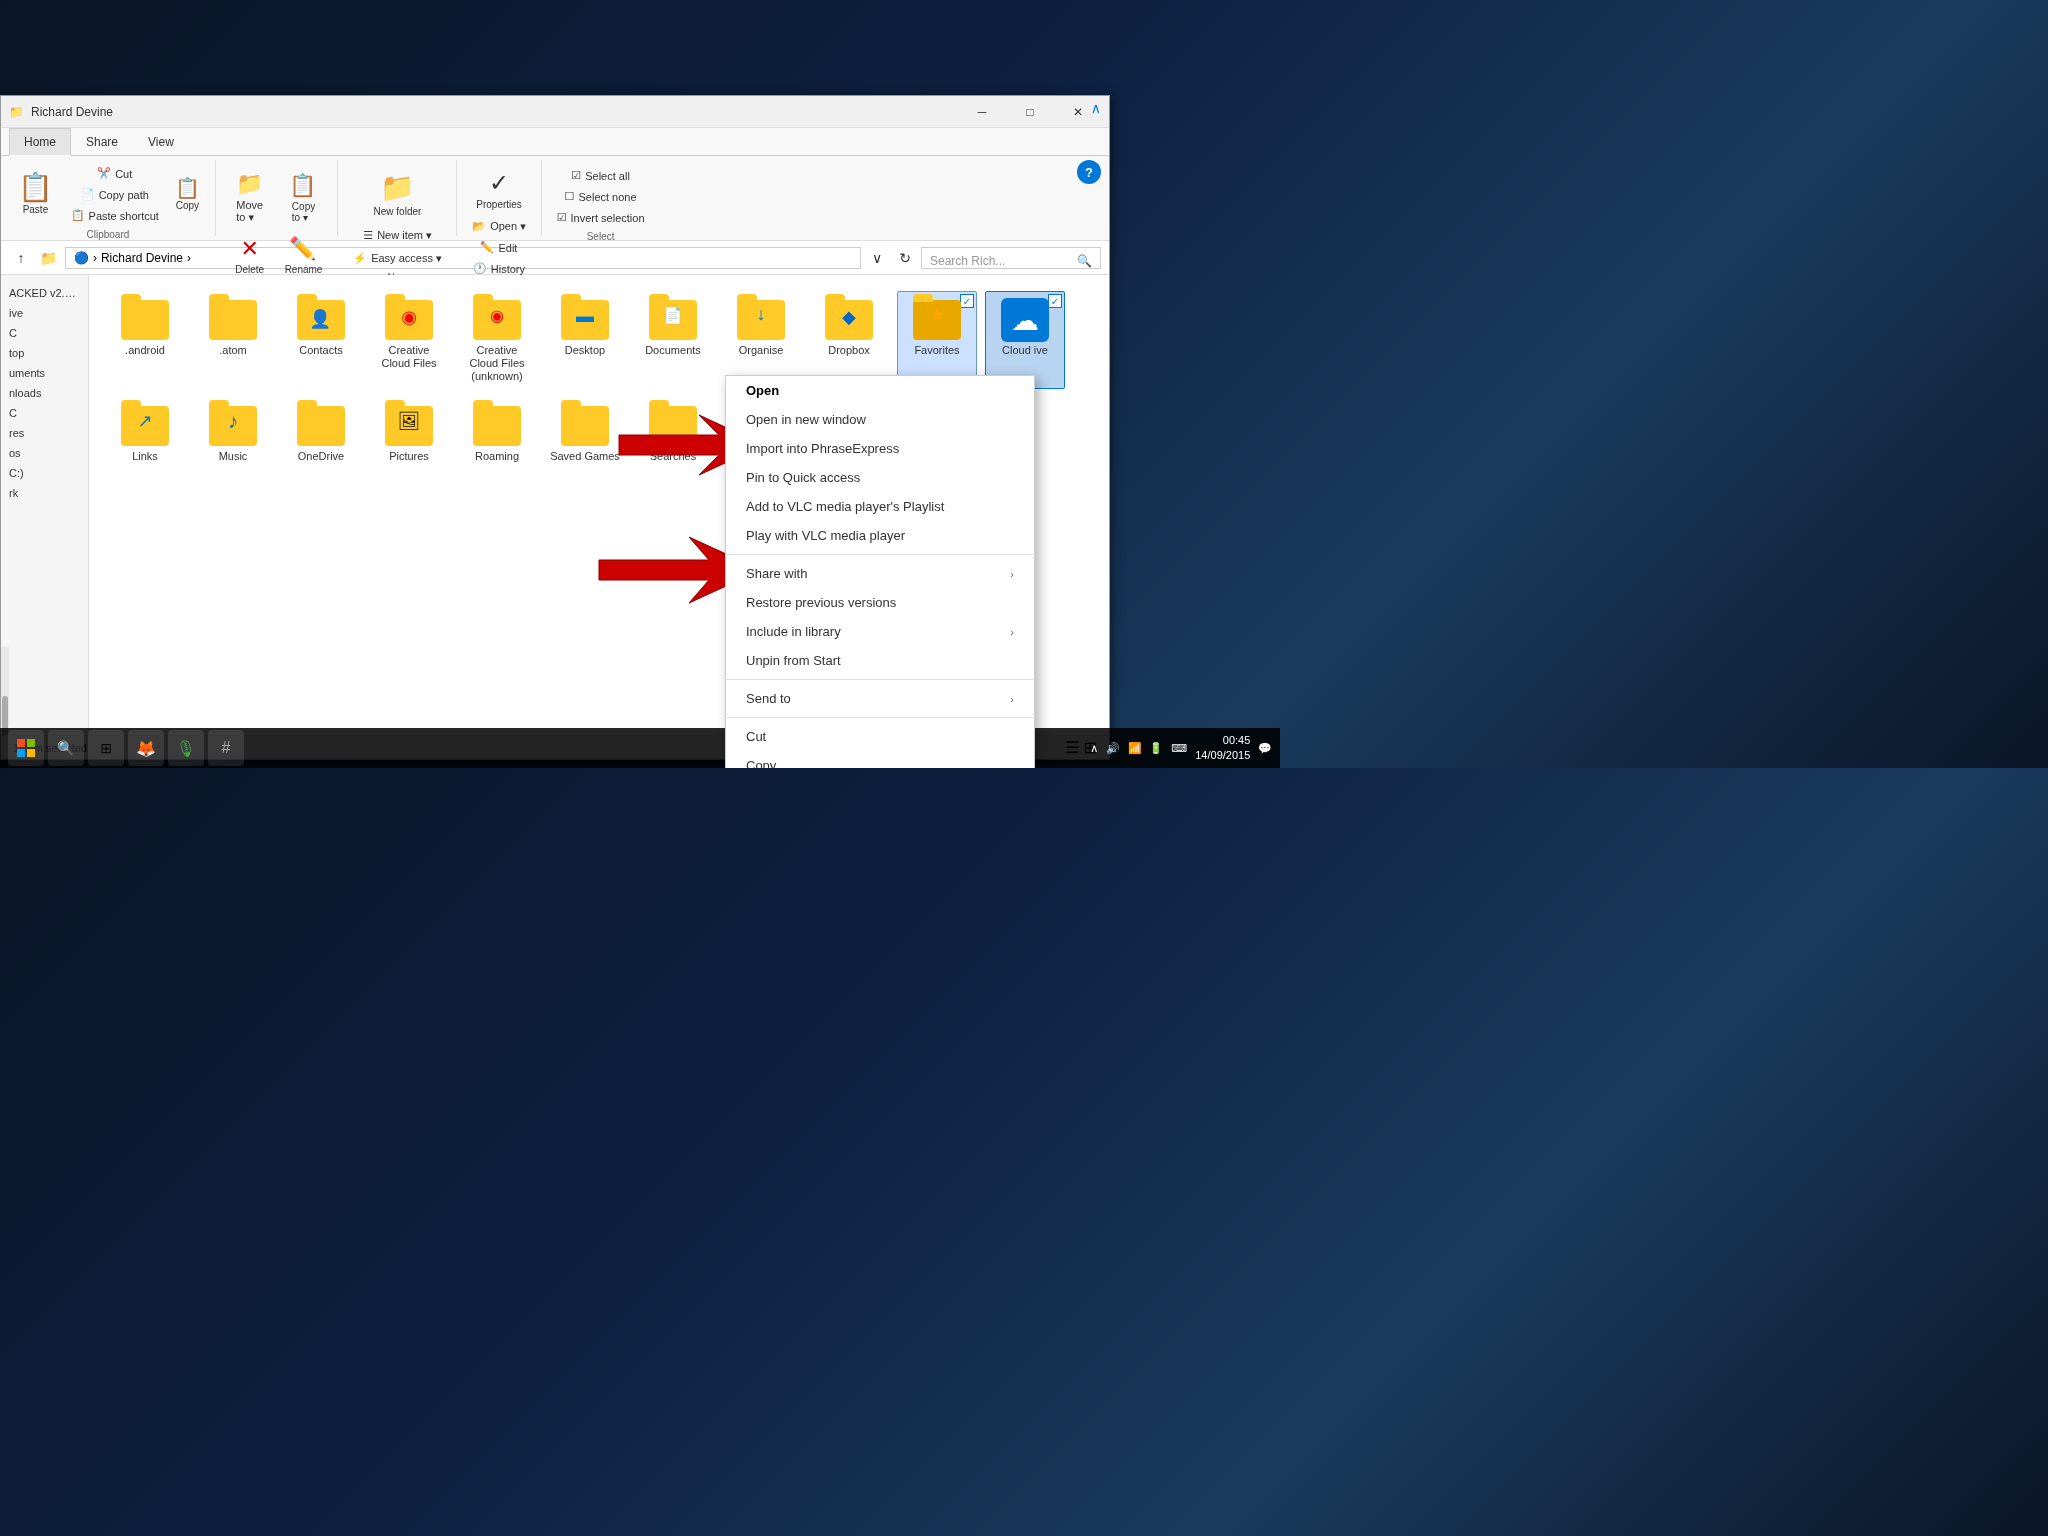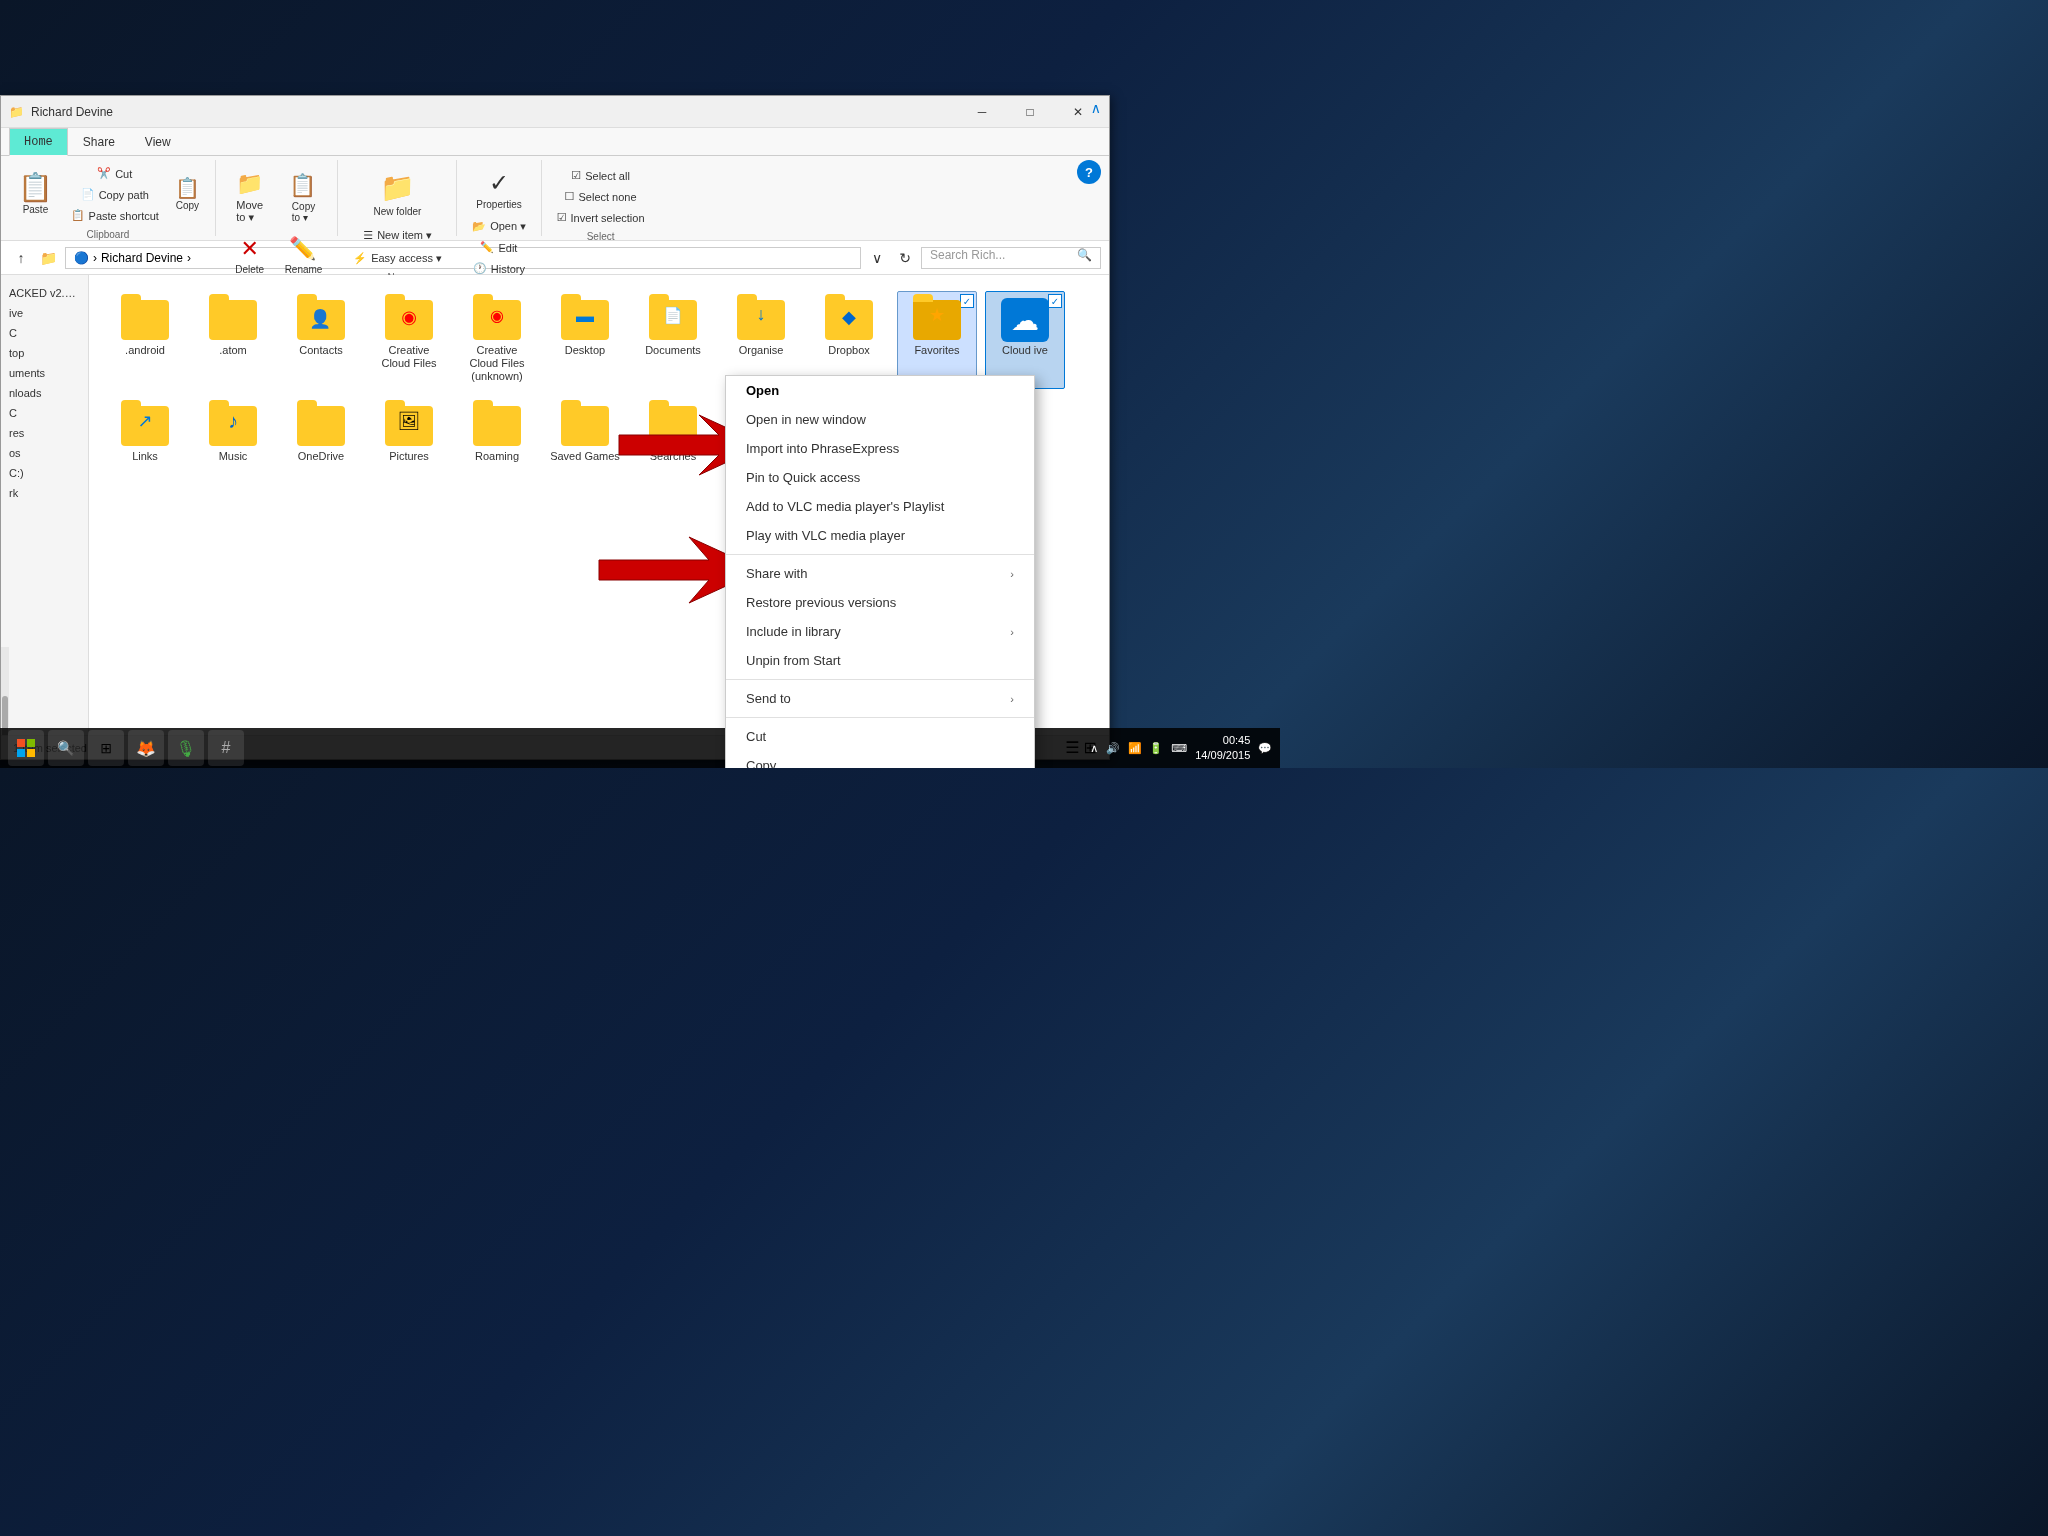--- a/index.html
+++ b/index.html
@@ -80,25 +80,24 @@
     }
     .ribbon-tab {
       padding: 6px 14px;
       font-size: 12px;
       color: #333;
       cursor: pointer;
       border: 1px solid transparent;
       border-bottom: none;
     }
     .ribbon-tab.active {
-      background: #5eead4;
+      background: #e5e5e5;
       border-color: #ccc;
       border-bottom: 1px solid #f8f8f8;
       margin-bottom: -1px;
-      font-family: Liberation Mono, monospace;
     }
     .ribbon-content {
       display: flex;
       align-items: stretch;
       padding: 4px 0;
       height: 84px;
     }
     .ribbon-group {
       display: flex;
       flex-direction: column;
@@ -180,21 +179,21 @@
       gap: 4px;
       background: white;
     }
     .address-search {
       width: 180px;
       height: 22px;
       border: 1px solid #ccc;
       padding: 0 8px;
       font-size: 12px;
       display: flex;
-      align-items: flex-start;
+      align-items: flex-end;
       gap: 16px;
       color: #999;
     }
 
     
     .main-content {
       display: flex;
       flex: 1;
       overflow: hidden;
     }

